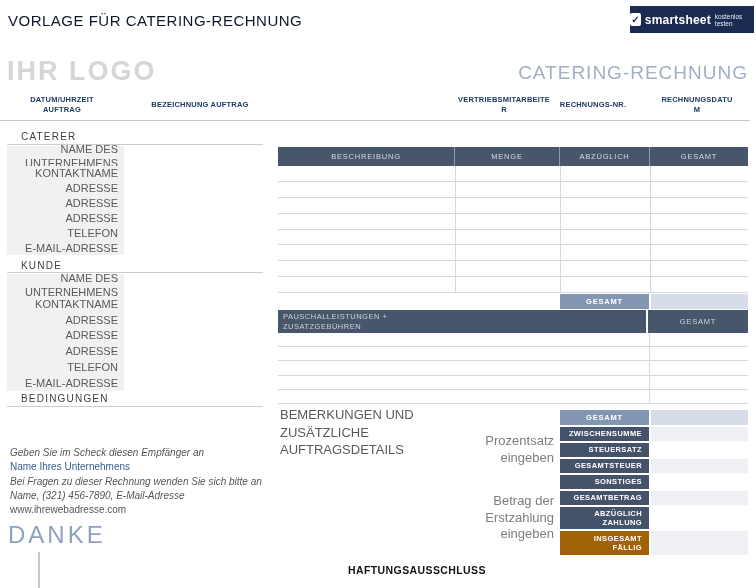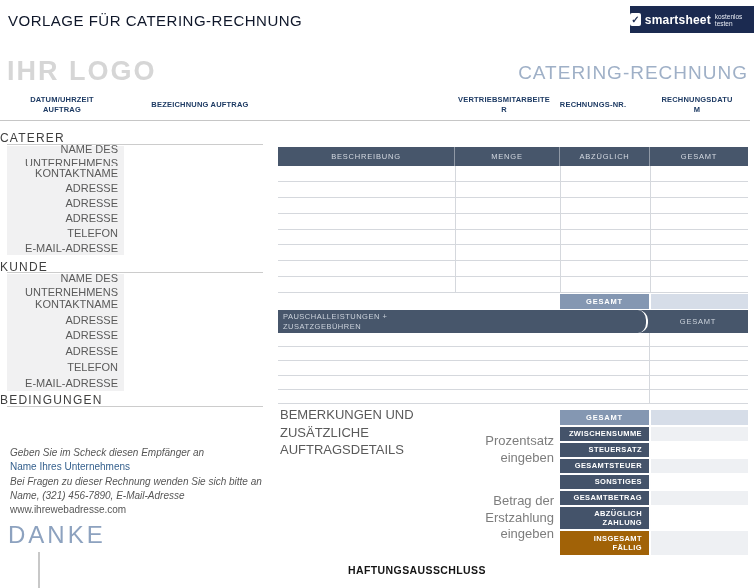--- a/index.html
+++ b/index.html
@@ -29,21 +29,21 @@
   .oc1 { left:6px;   width:112px; }
   .oc2 { left:126px; width:148px; }
   .oc3 { left:284px; width:122px; }
   .oc4 { left:450px; width:108px; }
   .oc5 { left:550px; width:86px;  }
   .oc6 { left:646px; width:102px; }
   .rule { height:1px; background:#c6c6c6; }
   .rule-top { left:0; top:120px; width:750px; }
 
   
-  .sec-title { left:0; font-size:12px; color:#3f3f3f; letter-spacing:1.2px; }
+  .sec-title { left:21px; font-size:10px; color:#3f3f3f; letter-spacing:1.2px; }
   .t-caterer { top:131px; } .t-kunde { top:260px; } .t-terms { top:393px; }
   .rule-caterer { left:7px; top:144px; width:256px; background:#cccccc; }
   .rule-kunde   { left:7px; top:272px; width:256px; background:#cccccc; }
   .rule-terms   { left:7px; top:406px; width:256px; background:#cccccc; }
 
   .panel { left:7px; width:256px; display:flex; flex-direction:column; }
   .panel-caterer { top:146px; }
   .panel-kunde   { top:274px; }
   .prow { display:flex; }
   .panel-caterer .prow { height:14.9px; } .panel-caterer .prow.first { height:20px; }
@@ -62,21 +62,21 @@
   .hc3 { width:90px;  border-right:1px solid rgba(255,255,255,.4); }
   .hc4 { flex:1; }
   .itrow { display:flex; height:15.9px; border-bottom:1px solid #d5d8dd; }
   .ic1 { width:177px; } .ic2 { width:105px; border-left:1px solid #d5d8dd; }
   .ic3 { width:90px; border-left:1px solid #d5d8dd; } .ic4 { flex:1; border-left:1px solid #d5d8dd; }
 
   
   .ftable { left:278px; top:310px; width:470px; }
   .fthead { display:flex; height:23px; background:#47566b; }
   .fh1 { width:370px; display:flex; align-items:center; color:#ccd3dc; font-size:7.5px; line-height:1.3;
-         letter-spacing:.5px; padding-left:5px; border-right:2px solid #ffffff;border-radius:10px; }
+         letter-spacing:.5px; padding-left:5px; border-right:2px solid #ffffff; }
   .fh2 { flex:1; display:flex; align-items:center; justify-content:center; color:#ccd3dc; font-size:7.5px; letter-spacing:.8px; }
   .ftrow { display:flex; height:14.2px; border-bottom:1px solid #d5d8dd; }
   .fc1 { width:371px; } .fc2 { flex:1; border-left:1px solid #d5d8dd; }
 
   
   .total-label { left:560px; width:89px; height:15px; background:#8497b2; color:#ffffff; font-size:7.5px; font-weight:bold;
                  display:flex; align-items:center; justify-content:center; letter-spacing:.8px; }
   .total-value { left:651px; width:97px; height:15px; background:#d6dde8; }
   .pos-items { top:294px; } .pos-fees { top:410px; }
 

